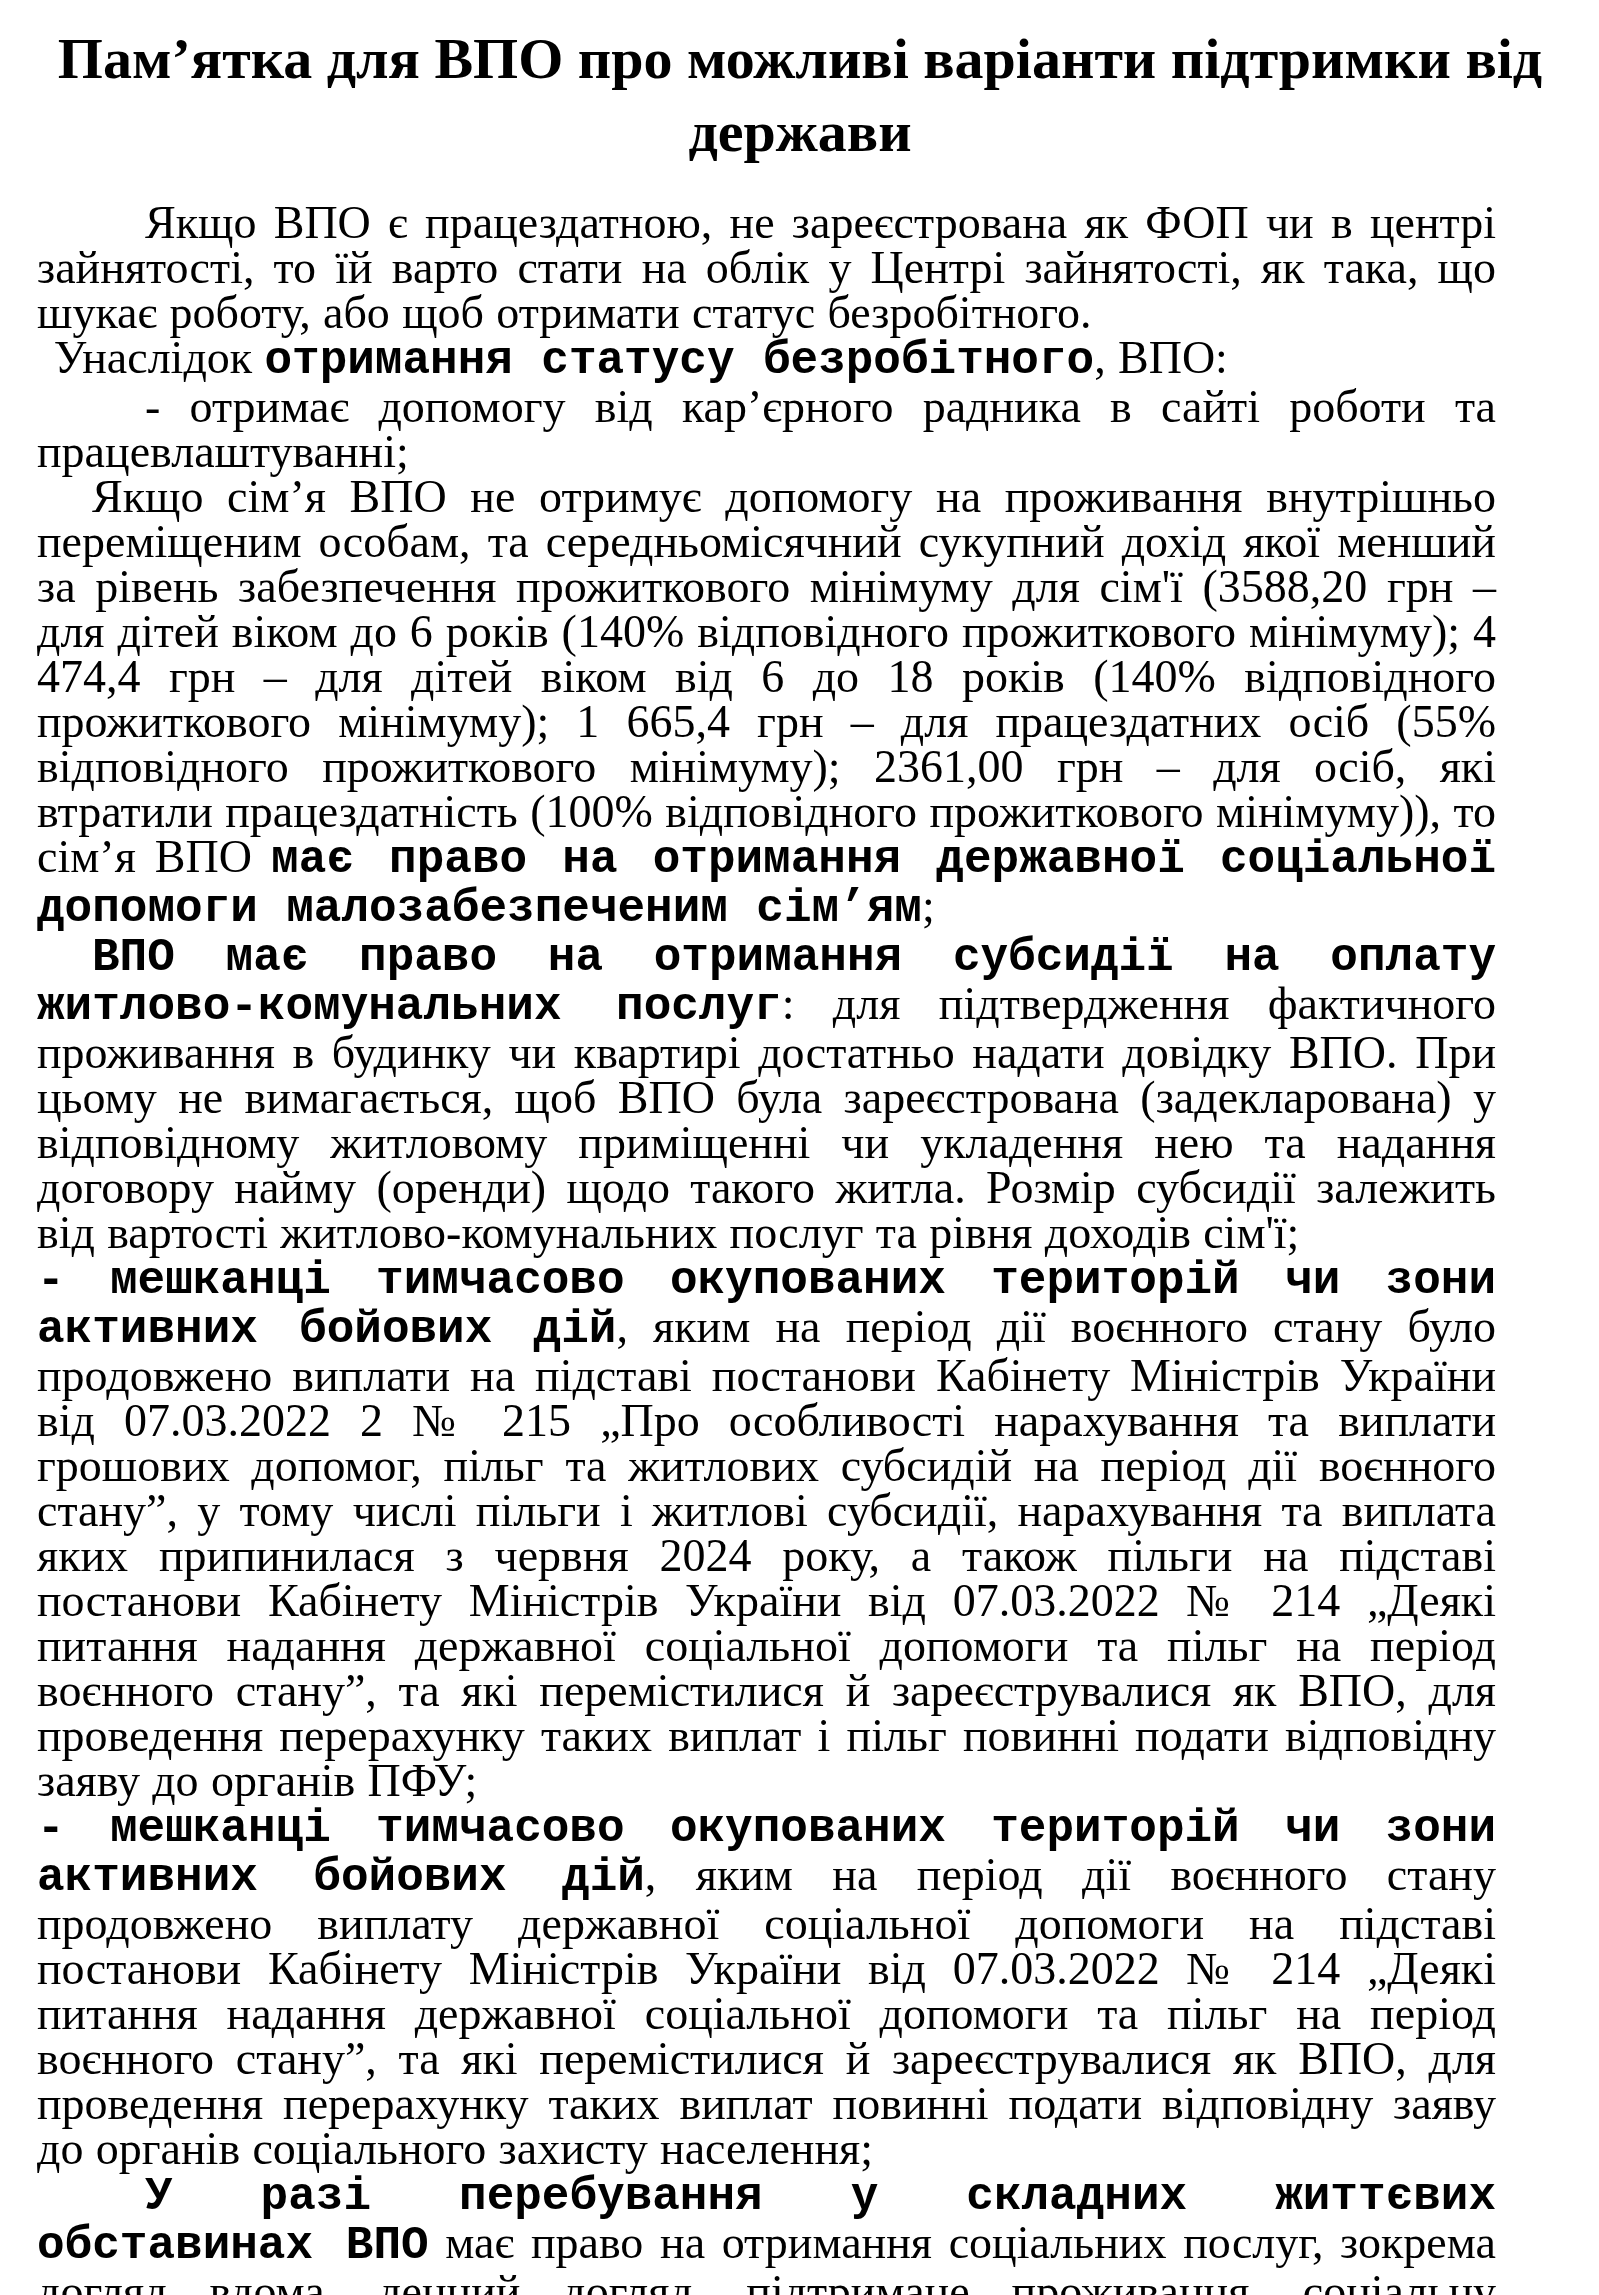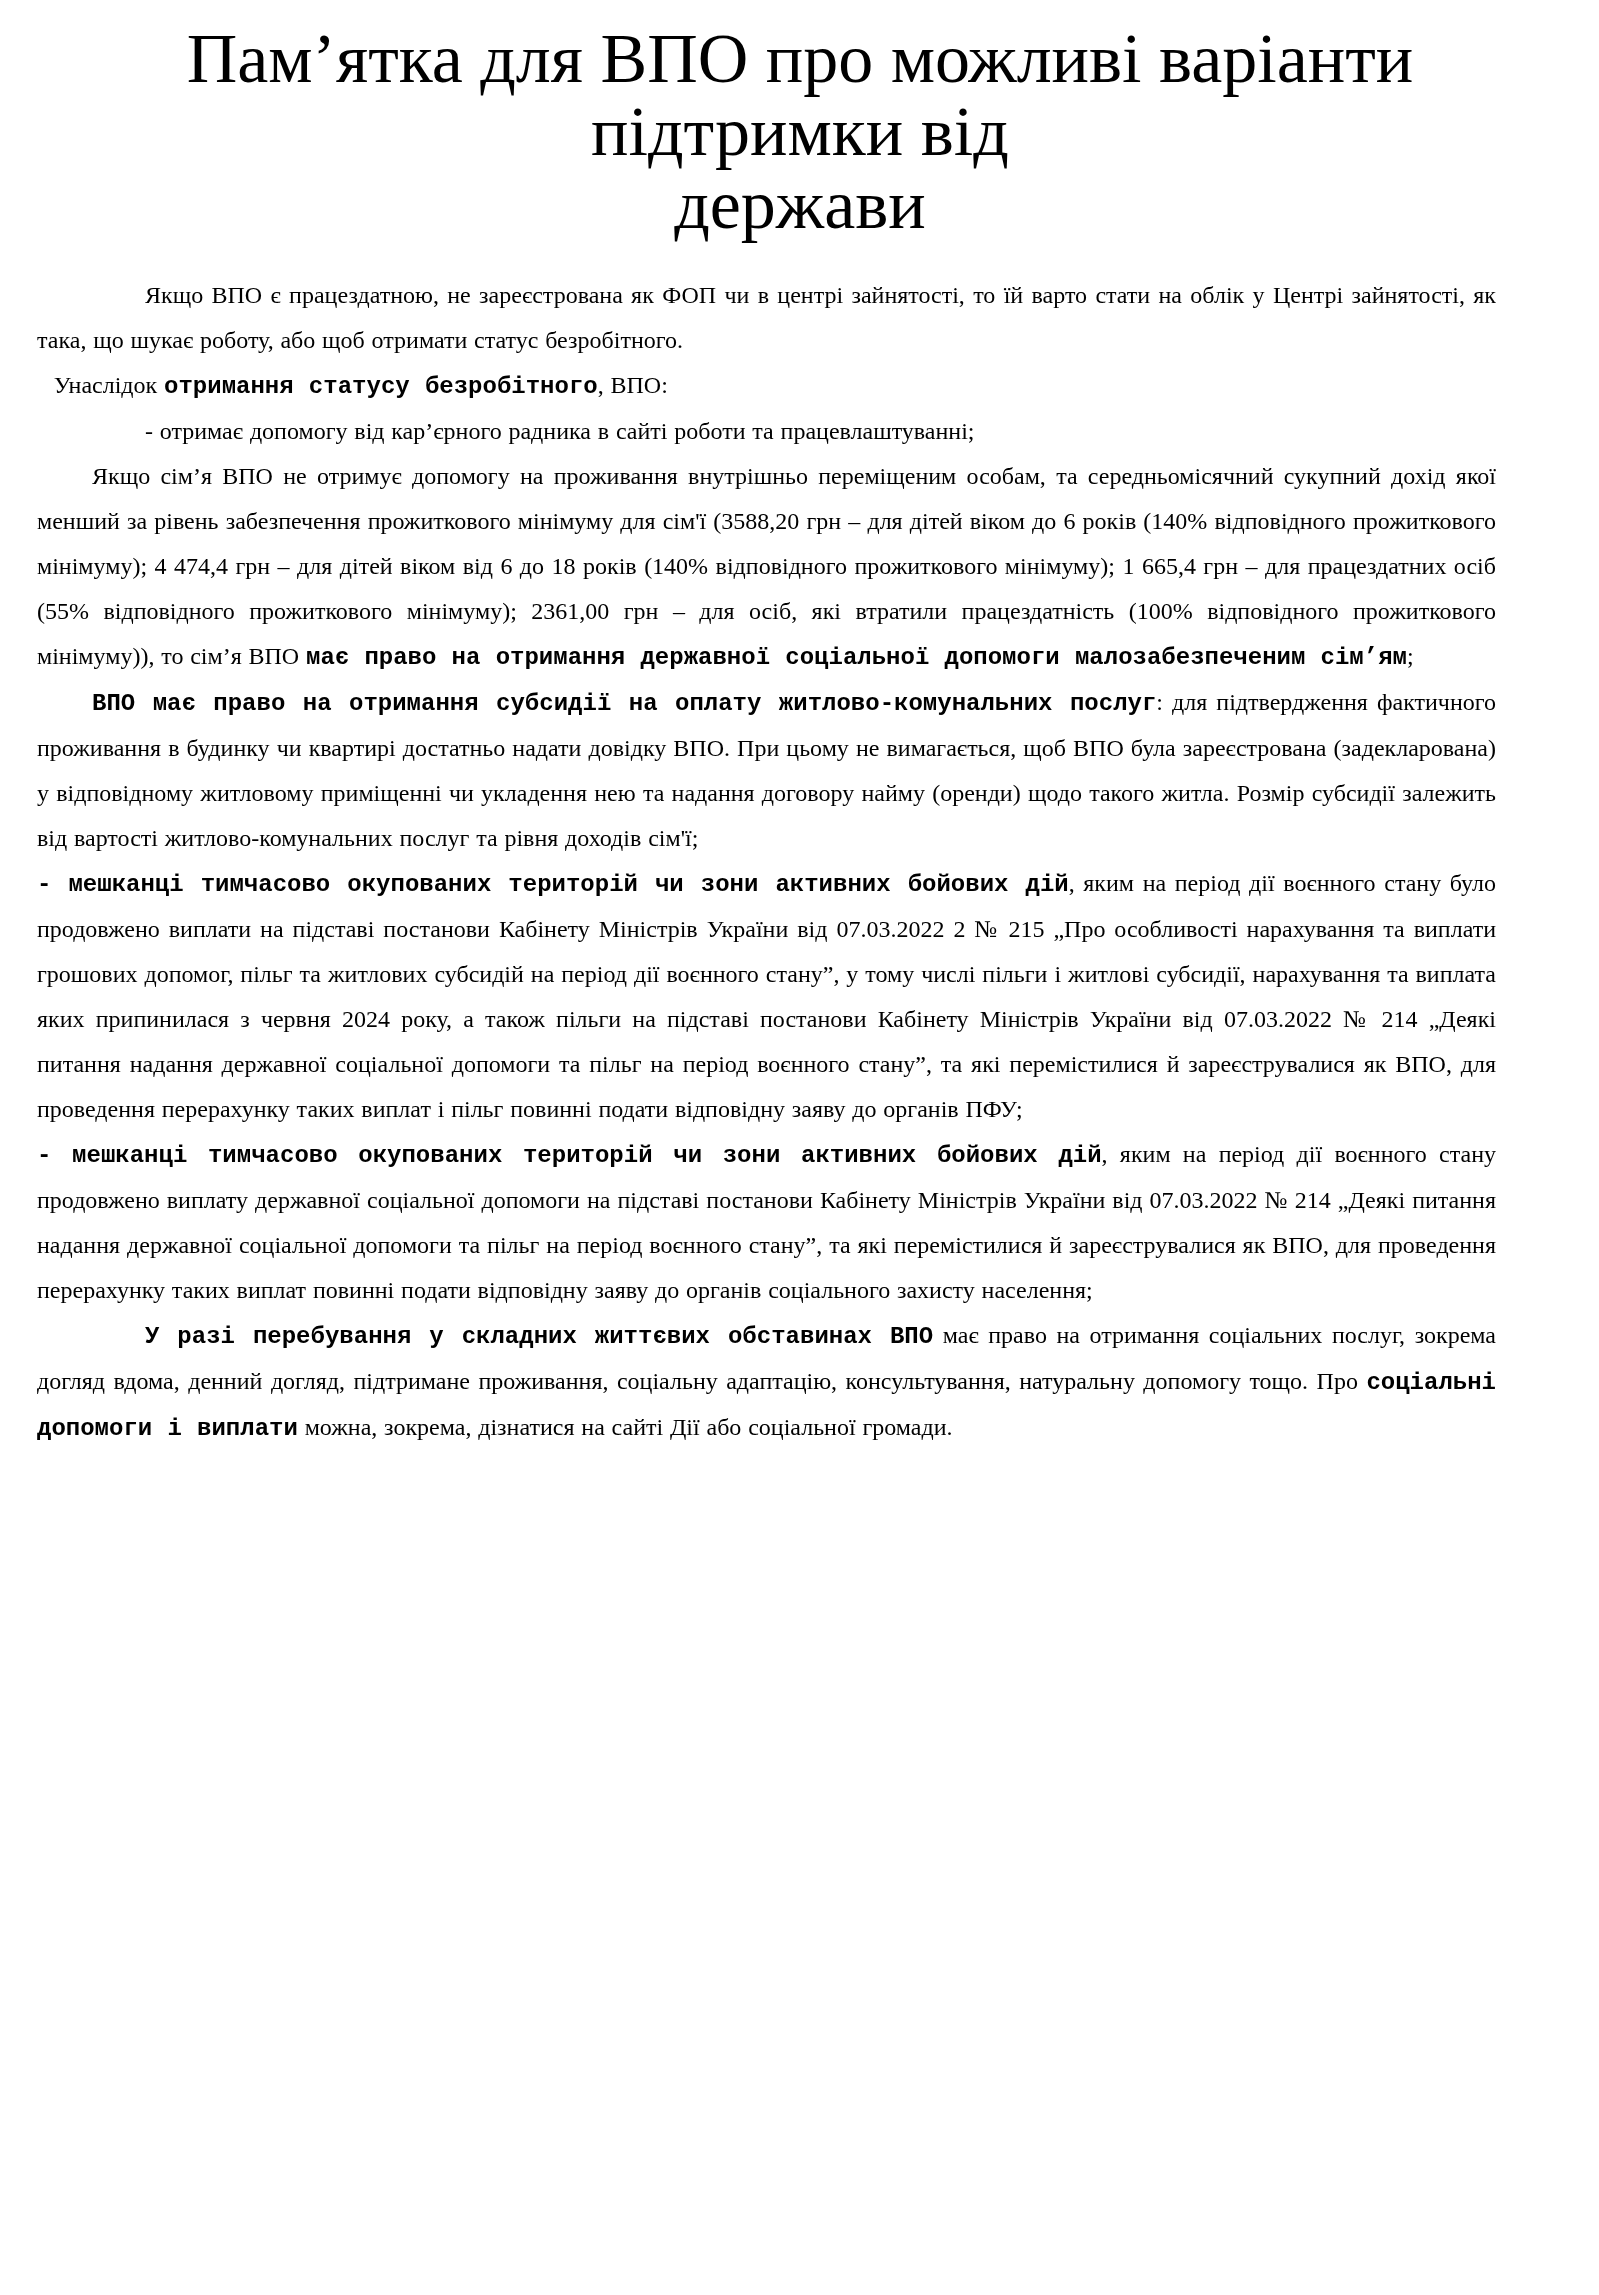--- a/index.html
+++ b/index.html
@@ -14,31 +14,31 @@
     overflow: hidden;
     font-family: "Liberation Serif", serif;
   }
   .page {
     box-sizing: border-box;
     width: 1600px;
     height: 2295px;
     padding: 21.7px 104px 0 37px;
   }
   .title {
-    font-size: 70px;
+    font-size: 58px;
     line-height: 73px;
-    font-weight: normal;
+    font-weight: bold;
     text-align: center;
     margin: 0 -67px 32px 0;
   }
   .title-line {
     display: block;
   }
   .doc-body .para {
-    font-size: 24px;
+    font-size: 46px;
     line-height: 45px;
     text-align: justify;
     margin: 0;
     word-spacing: 0.8px;
   }
   .b { font-weight: bold; font-family: Liberation Mono, monospace; }
   .indent-lg   { text-indent: 108px; }
   .indent-md   { text-indent: 55px; }
   .indent-sm   { text-indent: 16.7px; }
   .indent-none { text-indent: 0; }

